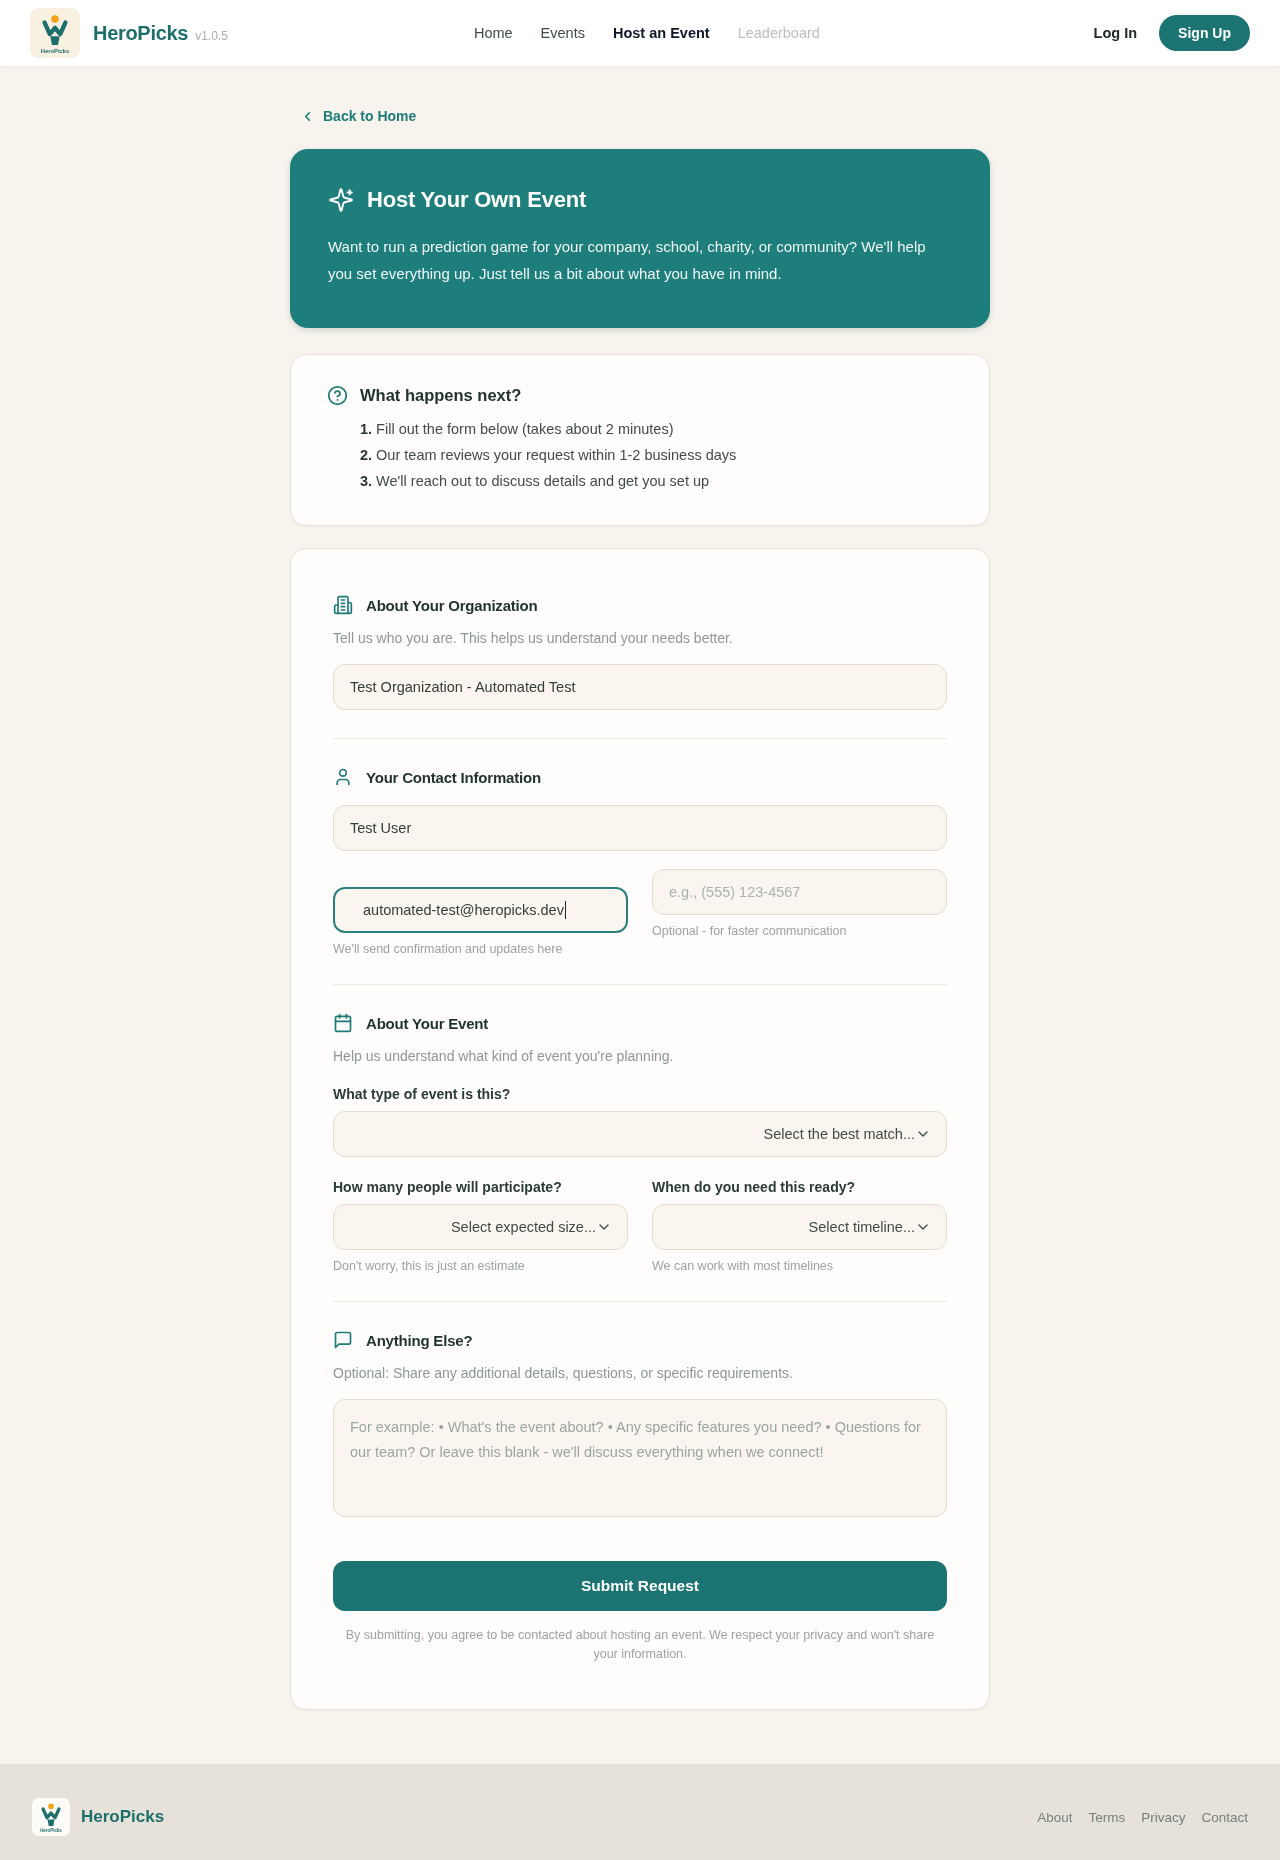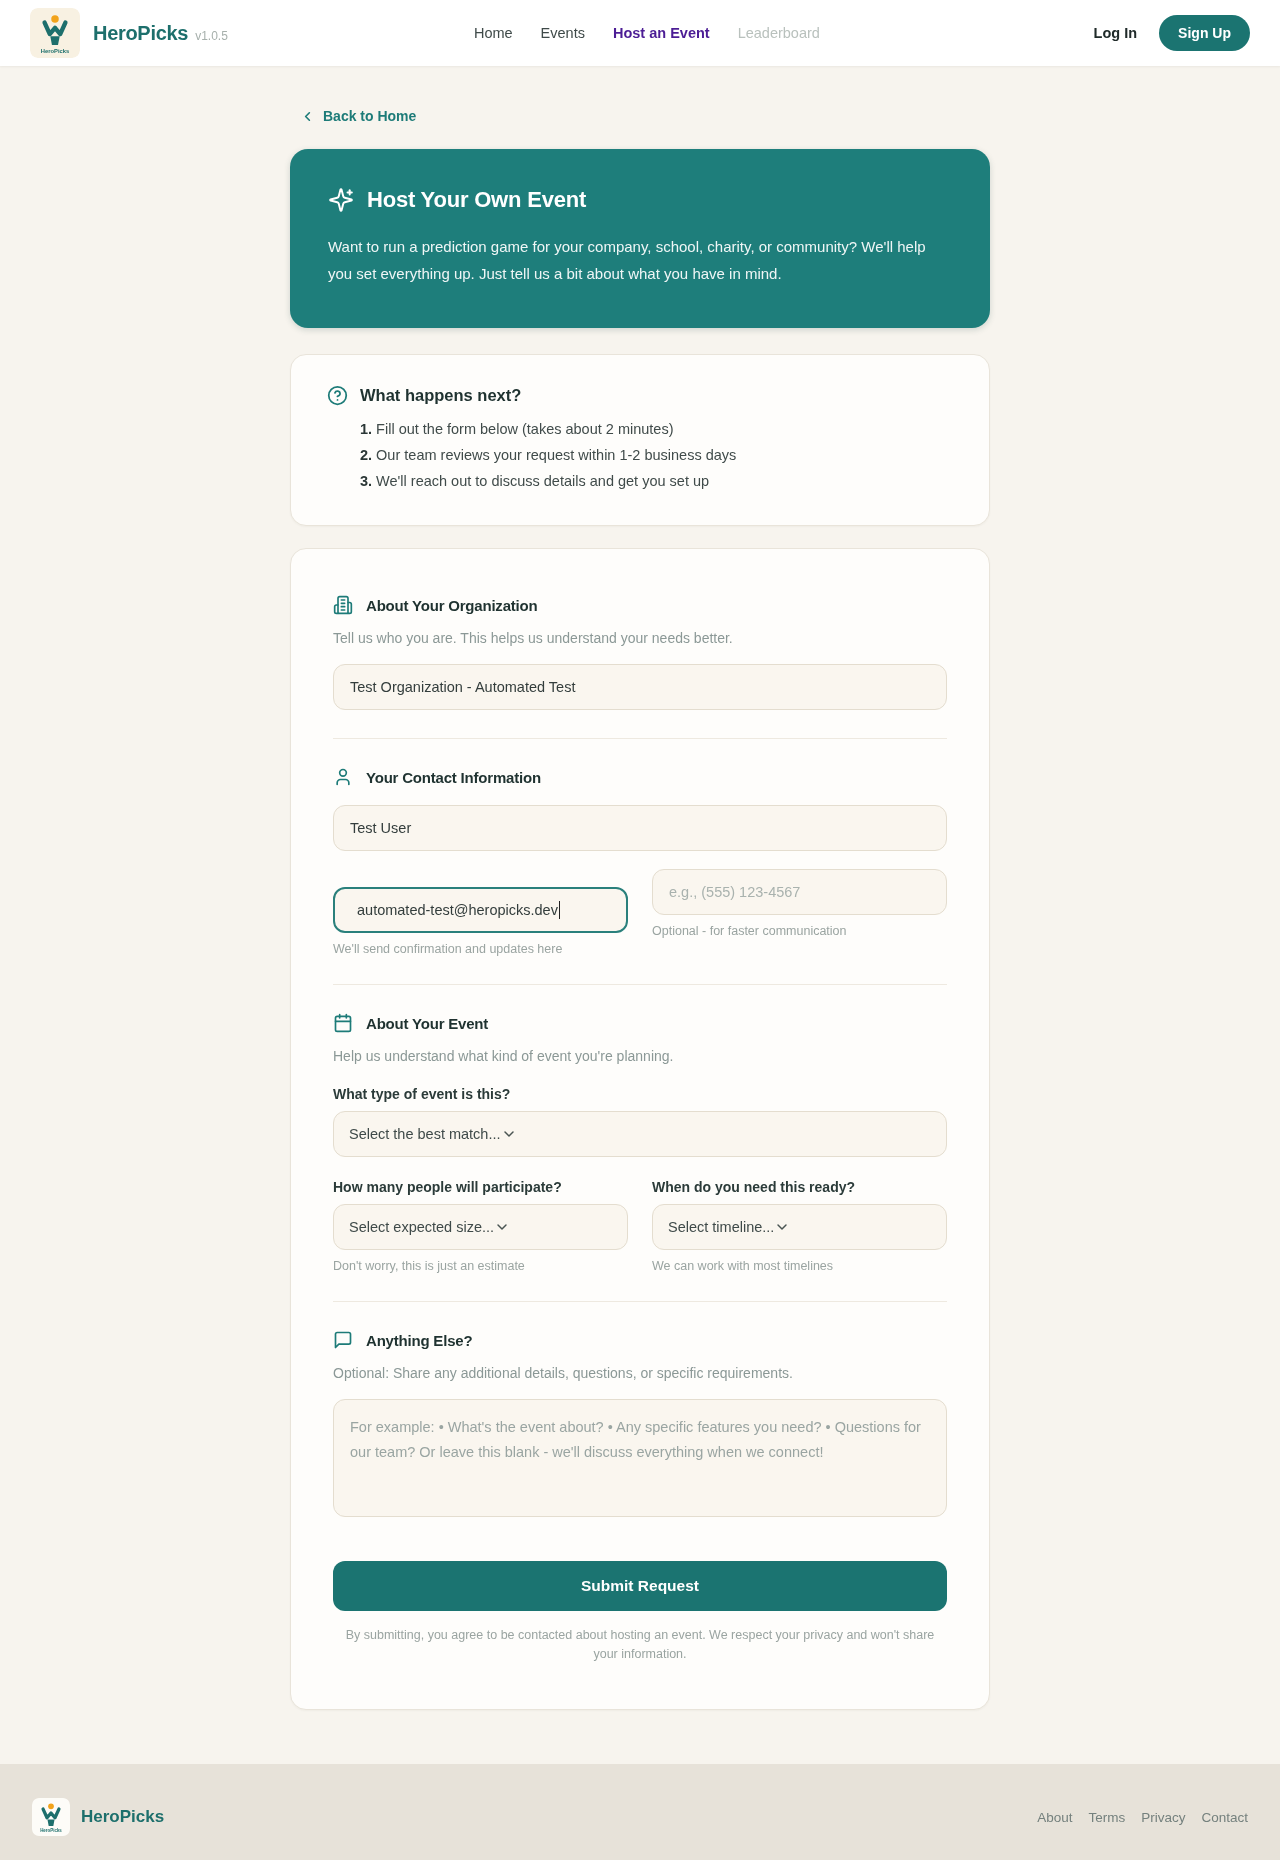--- a/index.html
+++ b/index.html
@@ -16,21 +16,21 @@
     display: flex; align-items: center; justify-content: space-between;
     padding: 0 30px; box-shadow: 0 1px 2px rgba(40,40,30,0.06);
     position: relative; z-index: 5;
   }
   .brand { display: flex; align-items: center; gap: 13px; cursor: pointer; }
   .logo-box { width: 50px; height: 50px; border-radius: 8px; display: block; }
   .brand-name { font-size: 20px; font-weight: 800; color: #1d6f6c; letter-spacing: -0.3px; }
   .brand-ver { font-size: 12px; color: #a7b0ac; margin-left: 7px; font-weight: 400; }
   .nav { display: flex; align-items: center; gap: 28px; position: absolute; left: 50%; transform: translateX(-48%); }
   .nav a { text-decoration: none; font-size: 14.5px; color: #3f4a49; font-weight: 500; cursor: pointer; }
-  .nav a.active { color: #4c1d95; font-weight: 700; }
+  .nav a.active { color: #0f172a; font-weight: 700; }
   .nav a.muted { color: #b9c1bd; }
   .header-actions { display: flex; align-items: center; gap: 22px; }
   .login-link { font-size: 14.5px; font-weight: 700; color: #202b2a; cursor: pointer; }
   .signup-btn {
     background: #1b7471; color: #ffffff; border: none; cursor: pointer;
     font-family: inherit; font-size: 14px; font-weight: 600;
     padding: 10px 19px; border-radius: 19px;
   }
 
   
@@ -74,32 +74,32 @@
   .section-desc { margin-top: 15px; font-size: 14px; color: #8b9896; }
   .divider { border: none; border-top: 1px solid #eee9e0; margin: 28px 0; }
 
   .text-input, .fake-input, .select-box, .textarea {
     width: 100%; background: #faf6ef; border: 1px solid #e4ddcf; border-radius: 12px;
     font-family: inherit; font-size: 14.5px; color: #333d3c;
   }
   .text-input { height: 46px; padding: 0 16px; margin-top: 18px; outline: none; }
   .text-input::placeholder { color: #a9b2ae; }
   .fake-input {
-    height: 46px; margin-top: 18px; display: flex; align-items: center; padding: 0 22px;
+    height: 46px; margin-top: 18px; display: flex; align-items: center; padding: 0 28px;
   }
   .fake-input.focused { border: 2px solid #2a807c; }
   .caret { display: inline-block; width: 1px; height: 18px; background: #222; margin-left: 1px; }
   .field-grid { display: grid; grid-template-columns: 1fr 1fr; gap: 24px; }
   .helper { margin-top: 9px; font-size: 12.5px; color: #9aa4a1; }
   .field-label { display: block; margin-top: 22px; margin-bottom: 9px; font-size: 14px; font-weight: 700; color: #2b3b39; }
   .field-grid .field-label { margin-top: 0; }
   .field-grid { margin-top: 22px; }
 
   .select-box {
-    height: 46px; display: flex; align-items: center; justify-content: flex-start;
+    height: 46px; display: flex; align-items: center; justify-content: flex-end;
     padding: 0 15px; cursor: pointer;
   }
   .select-box span { font-size: 14.5px; color: #3f4a49; }
   .select-box svg { width: 16px; height: 16px; color: #4a5553; flex: none; }
 
   .textarea {
     margin-top: 18px; height: 118px; padding: 15px 16px; resize: none; outline: none; line-height: 1.7;
   }
   .textarea::placeholder { color: #9aa5a2; }
 

